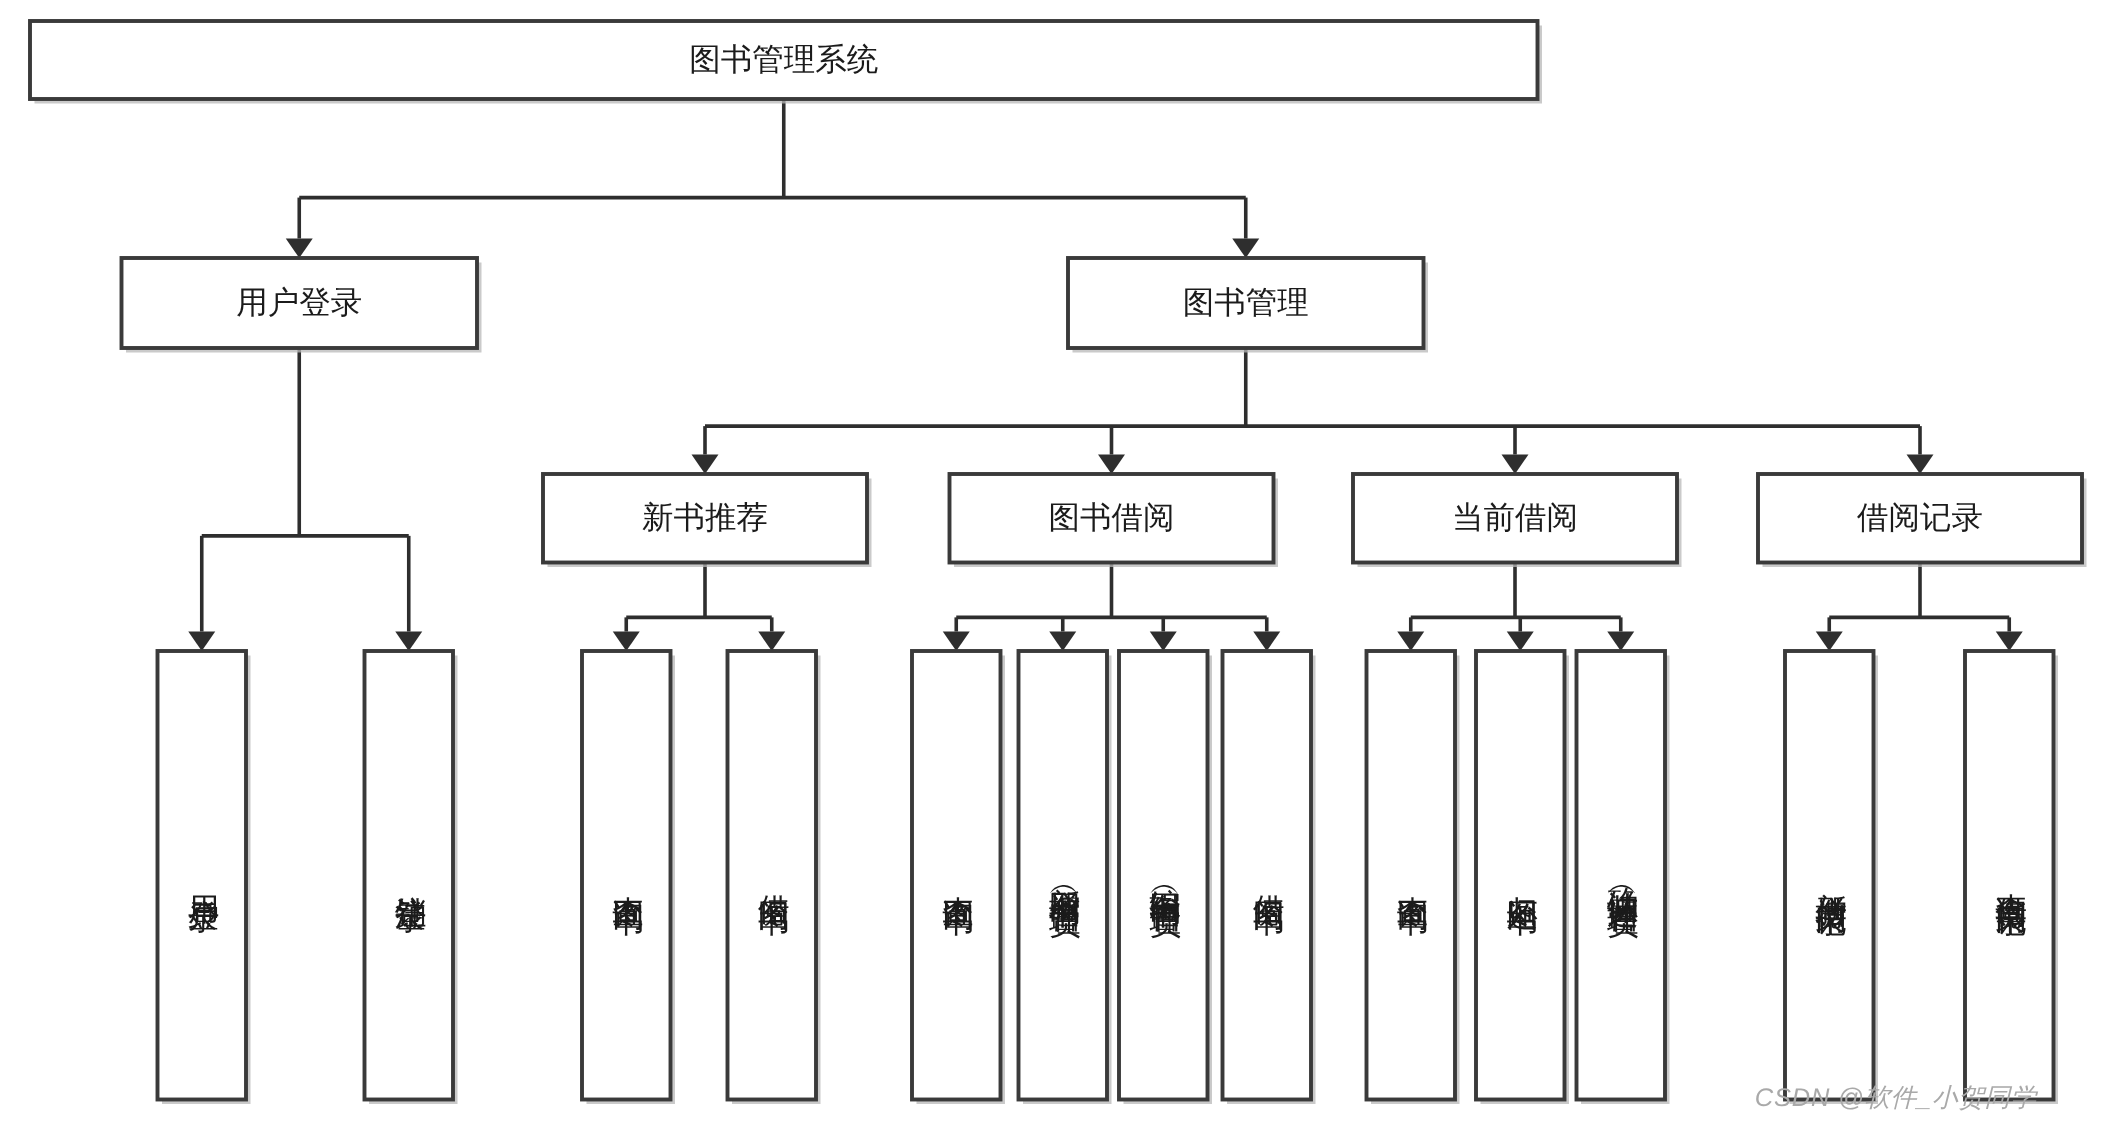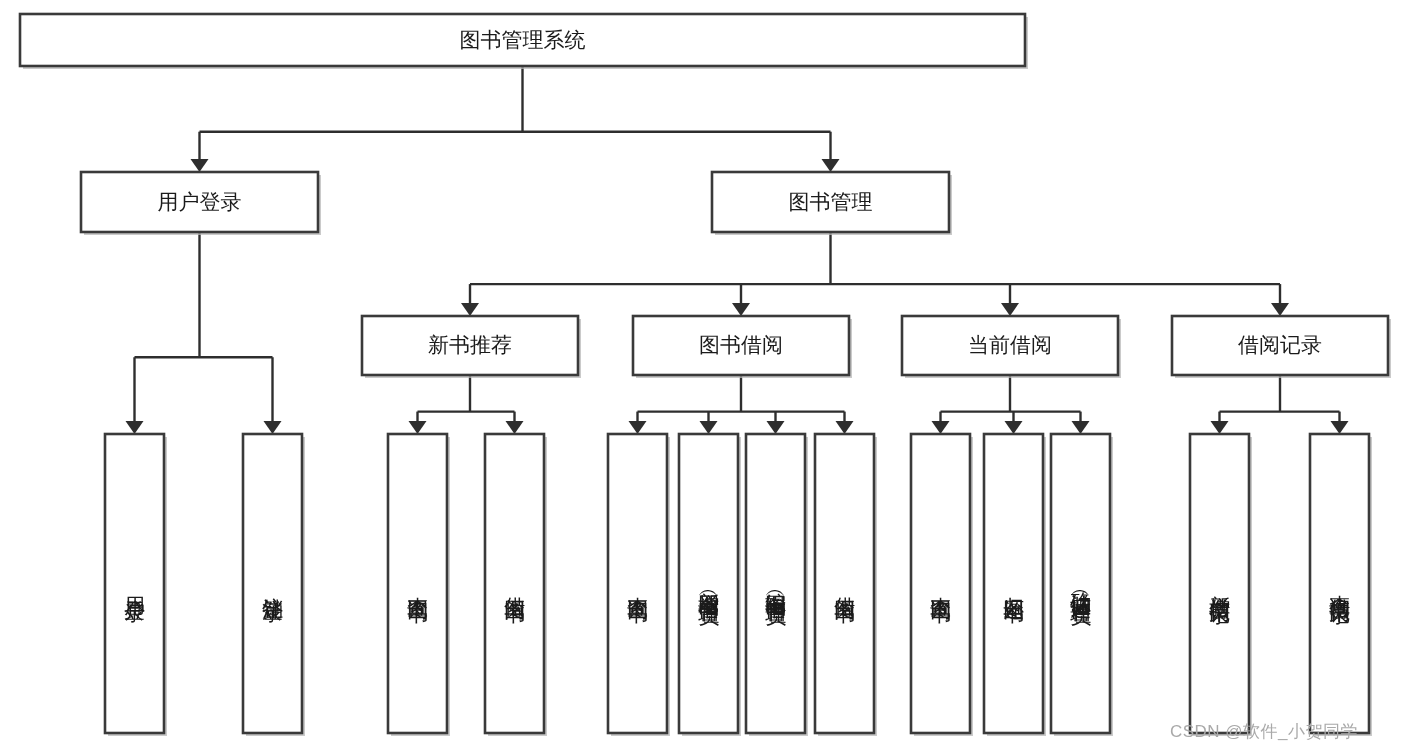--- a/index.html
+++ b/index.html
@@ -71,20 +71,21 @@
   }
   .watermark {
     position: absolute;
     right: 8px;
     bottom: 4px;
     font-family: "Liberation Sans", "DejaVu Sans", sans-serif;
     font-size: 17px;
     color: #a9a9a9;
     white-space: nowrap;
     letter-spacing: 0.5px;
+    font-style: italic;
   }
 </style>
 </head>
 <body>
 
 <div id="diagram-root">
 
   <svg id="tree-svg" viewBox="0 0 1405 747" xmlns="http://www.w3.org/2000/svg">
     <g id="connectors-layer">
         <line x1="522.5" y1="66" x2="522.5" y2="131.72" class="connector"></line>

